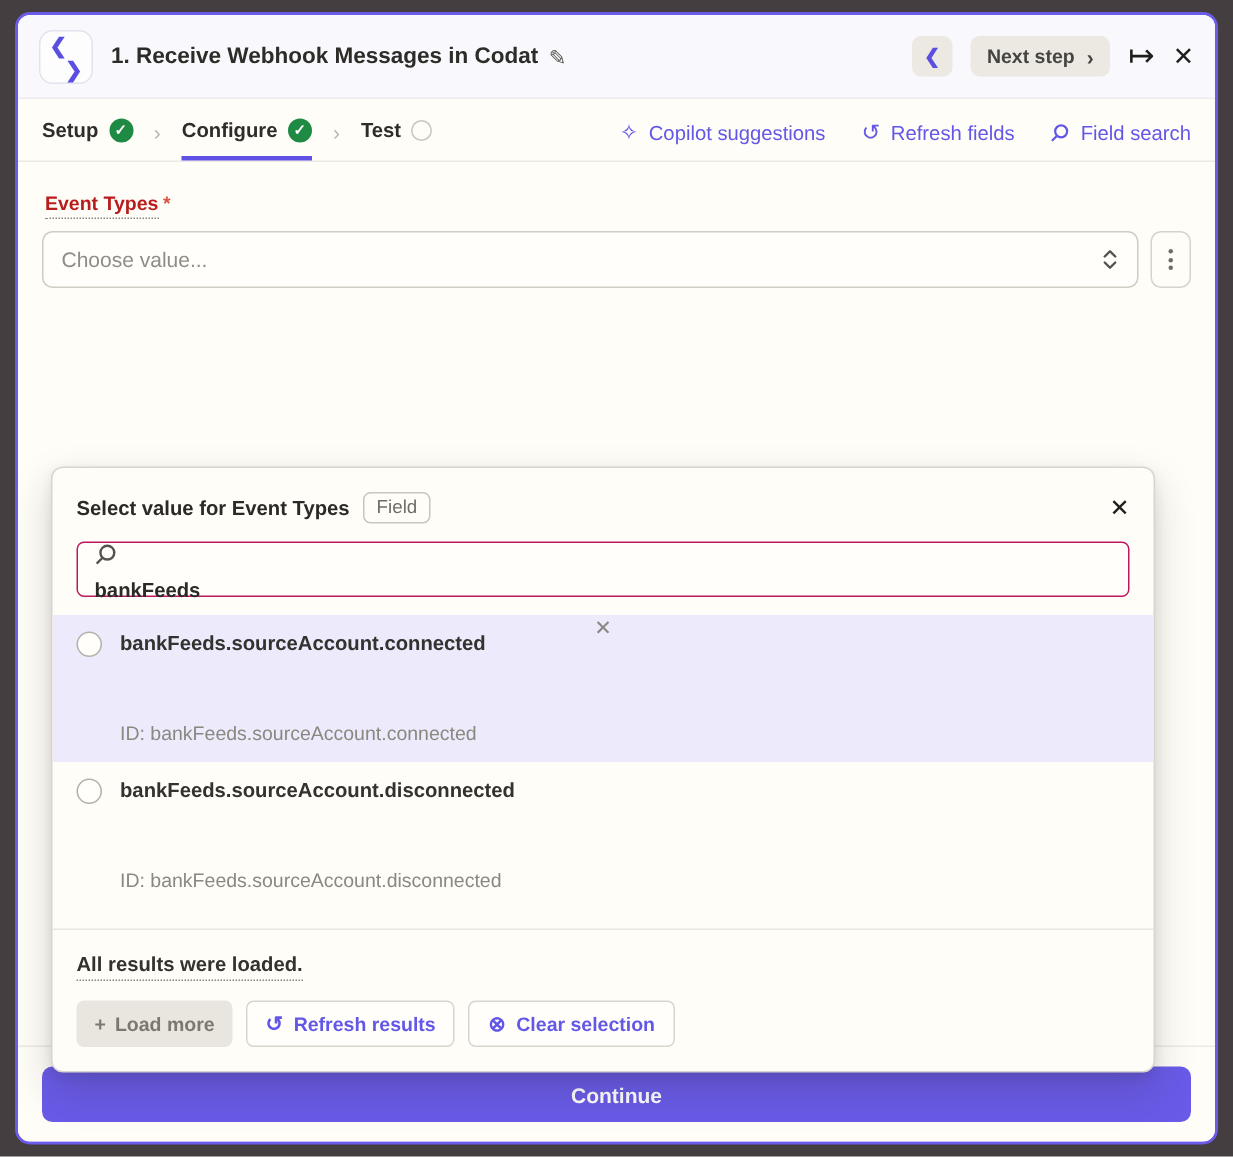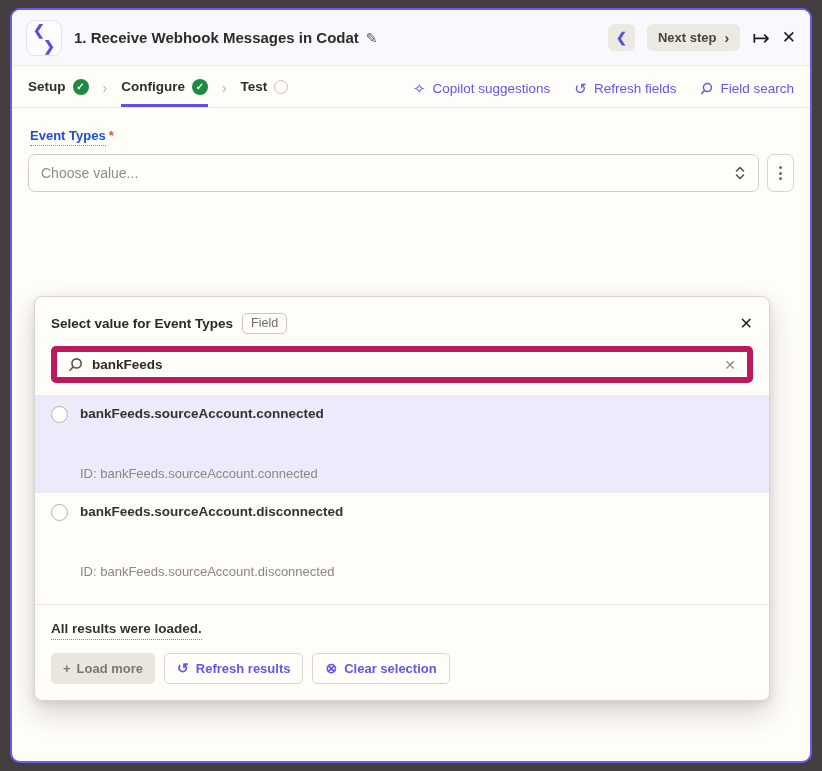--- a/index.html
+++ b/index.html
@@ -76,55 +76,55 @@
     display:flex; align-items:center; gap:7px; color:#6257e6; font-size:13.5px;
     font-weight:500; cursor:pointer; background:none; border:none; padding-top:3px;
   }
   .tb-link svg { display:block; }
   .spark-g { font-size:15px; line-height:1; }
   .refresh-g { font-size:15px; line-height:1; }
   
   .main { flex:1 1 auto; position:relative; padding:20px 16px 0 16px; }
   .field-label-row { display:flex; align-items:baseline; gap:3px; margin-left:2px; }
   .field-label {
-    font-size:13px; font-weight:600; color:#1d4ed8;
+    font-size:13px; font-weight:600; color:#b91c1c;
     border-bottom:1.5px dotted #8a877f; padding-bottom:2px; cursor:help;
   }
   .req { color:#d5543e; font-size:13px; font-weight:700; }
   .field-row { display:flex; gap:8px; margin-top:8px; }
   .select-box {
     flex:1 1 auto; height:38px; border:1px solid #cfccc4; border-radius:7px;
     background:#fffefb; display:flex; align-items:center; padding:0 12px;
     cursor:pointer;
   }
   .select-placeholder { color:#8f8d85; font-size:14px; flex:1; }
   .select-caret { color:#55534e; display:flex; }
   .kebab-btn {
     width:27px; height:38px; border:1px solid #d6d3cb; border-radius:7px;
     background:transparent; cursor:pointer; color:#6f6d66;
     display:flex; flex-direction:column; align-items:center; justify-content:center; gap:2.5px;
   }
   .kebab-btn i { width:3px; height:3px; border-radius:50%; background:#6f6d66; }
   
   .modal {
-    position:absolute; left:22px; top:188px; width:736px;
+    position:absolute; left:22px; top:203px; width:736px;
     background:#fffdf8; border:1px solid #d8d5ce; border-radius:8px;
     box-shadow:0 12px 28px rgba(40,35,30,.18), 0 3px 8px rgba(40,35,30,.10);
     z-index:5;
   }
   .modal-hd { display:flex; align-items:center; padding:16px 16px 12px 16px; }
   .modal-title { font-size:13.5px; font-weight:700; color:#2b2a27; }
   .badge {
     margin-left:9px; border:1px solid #c9c6bf; border-radius:5px;
     padding:2px 8px 3px; color:#6f6d66; font-size:12.5px; background:transparent;
   }
   .modal-close { margin-left:auto; font-size:16px; color:#1f1e1c; background:none; border:none; cursor:pointer; }
   .searchwrap {
-    margin:0 16px; height:37px; border:6px solid #be185d; border-radius:5px;
-    background:#fffefb; display:flex; align-items:center; padding:0 11px; gap:9px;
+    margin:0 16px; height:37px; border:1px solid #be185d; border-radius:5px;
+    background:#fffefb; display:flex; padding:0 11px; gap:9px;flex-direction:column;
   }
   .searchwrap svg { flex:0 0 auto; color:#55534e; }
   .searchwrap input {
     flex:1; border:none; outline:none; background:transparent;
     font-family:"Liberation Sans", sans-serif; font-size:13.5px; font-weight:600; color:#2b2a27;
   }
   .search-clear { background:none; border:none; color:#8a8881; font-size:14px; cursor:pointer; }
   .options { margin-top:12px; }
   .opt {
     display:flex; align-items:flex-start; padding:9px 16px 10px; cursor:pointer; gap:12px;
@@ -305,14 +305,17 @@
           <button class="btn-outline">
             <span class="g">⊗</span>
             <span>Clear selection</span>
           </button>
         </div>
       </div>
     </div>
 
   </div>
 
+  <div class="ftr">
+    <button class="btn-continue">Continue</button>
+  </div>
 
 </div>
 
 </body></html>

